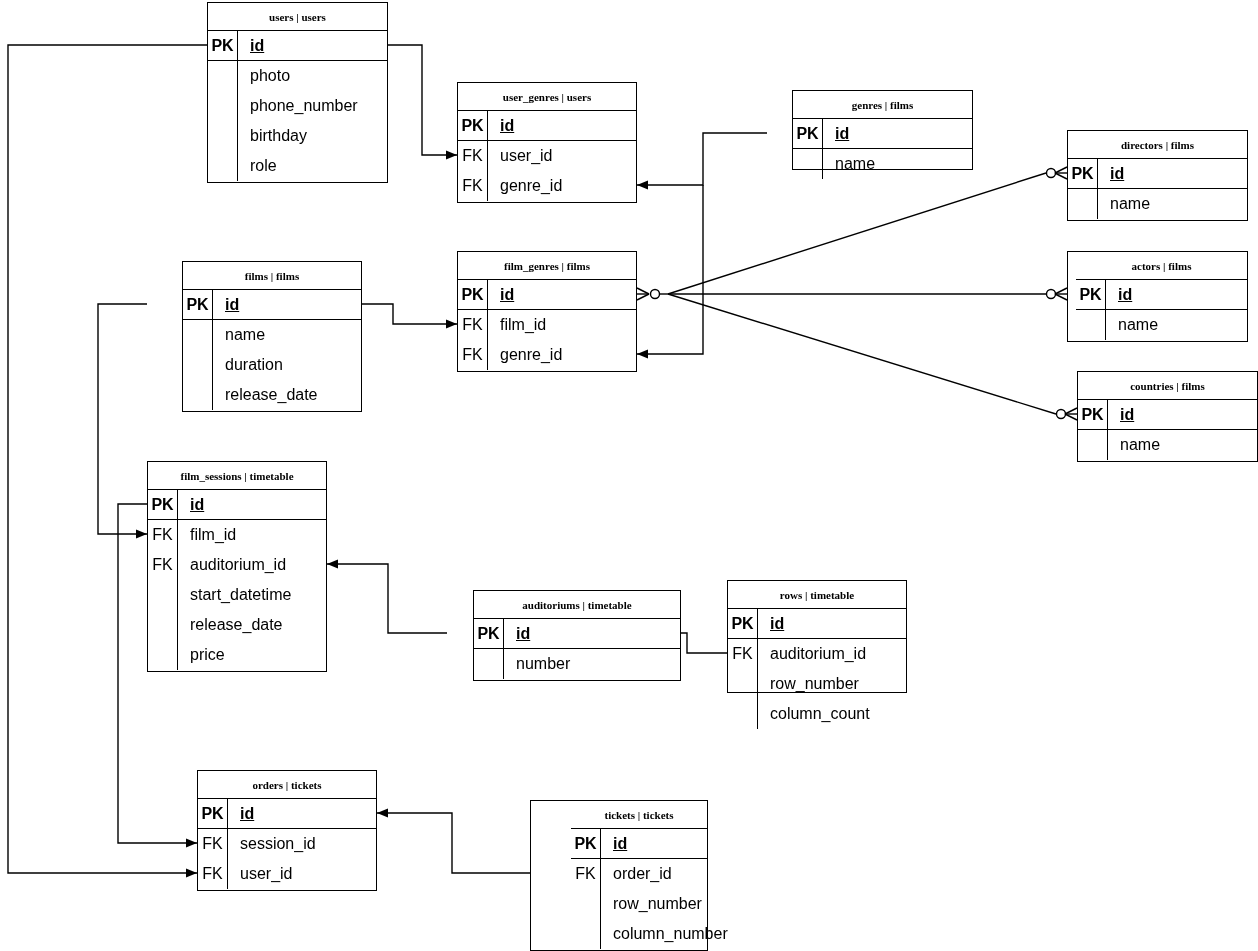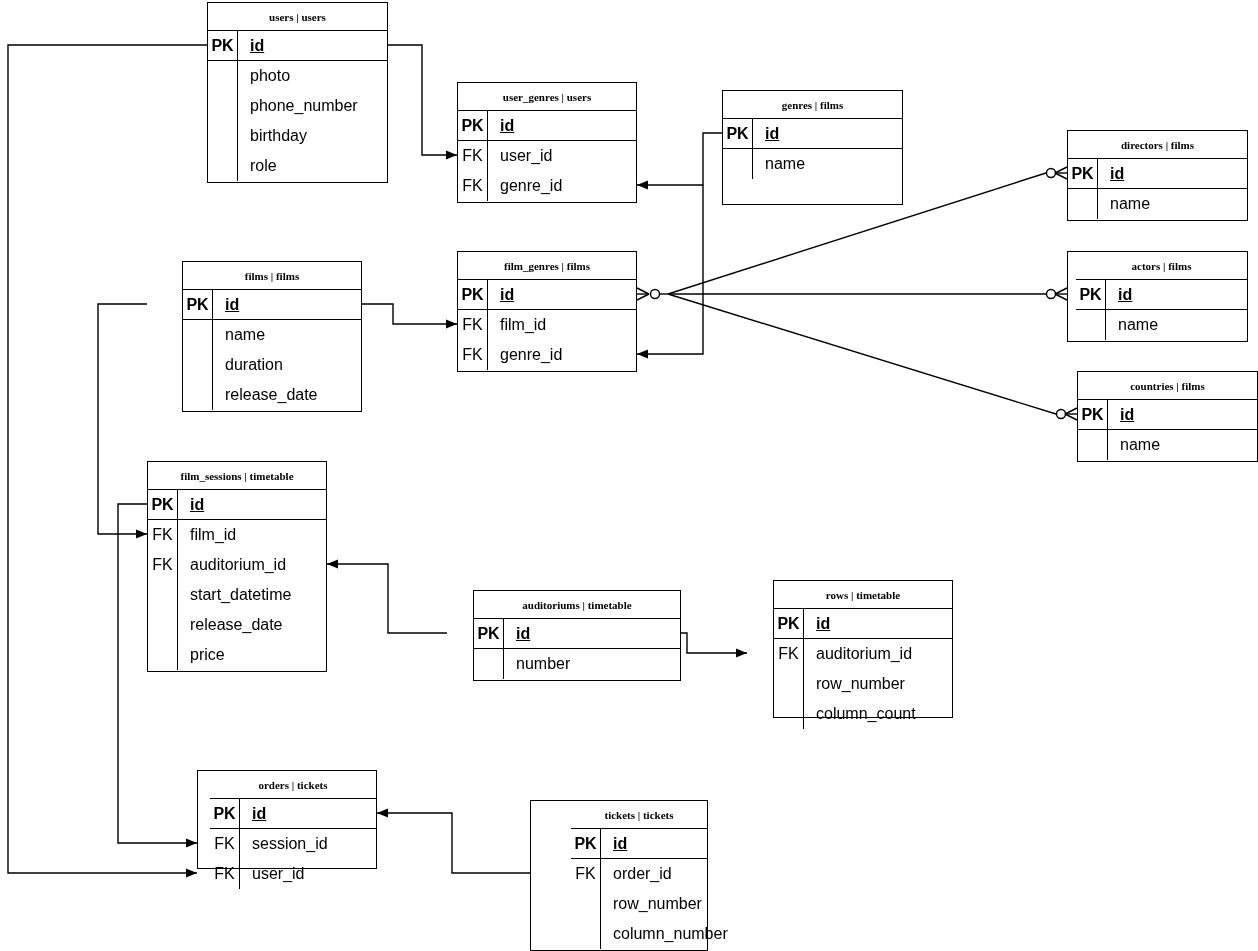--- a/index.html
+++ b/index.html
@@ -98,21 +98,21 @@
       </div>
       <div class="row">
         <span class="key">FK</span>
         <span class="nm">user_id</span>
       </div>
       <div class="row">
         <span class="key">FK</span>
         <span class="nm">genre_id</span>
       </div>
     </div>
-    <div class="ent" style="left: 722px; top: 90px; width: 181px; height: 115px;">
+    <div class="ent" style="left: 792px; top: 90px; width: 181px; height: 80px;">
       <div class="hdr">genres | films</div>
       <div class="row sep">
         <span class="key pk">PK</span>
         <span class="nm pk">id</span>
       </div>
       <div class="row">
         <span class="key"></span>
         <span class="nm">name</span>
       </div>
     </div>
@@ -214,40 +214,40 @@
       <div class="hdr">auditoriums | timetable</div>
       <div class="row sep">
         <span class="key pk">PK</span>
         <span class="nm pk">id</span>
       </div>
       <div class="row">
         <span class="key"></span>
         <span class="nm">number</span>
       </div>
     </div>
-    <div class="ent" style="left: 773px; top: 580px; width: 180px; height: 138px;">
+    <div class="ent" style="left: 727px; top: 580px; width: 180px; height: 113px;">
       <div class="hdr">rows | timetable</div>
       <div class="row sep">
         <span class="key pk">PK</span>
         <span class="nm pk">id</span>
       </div>
       <div class="row">
         <span class="key">FK</span>
         <span class="nm">auditorium_id</span>
       </div>
       <div class="row">
         <span class="key"></span>
         <span class="nm">row_number</span>
       </div>
       <div class="row">
         <span class="key"></span>
         <span class="nm">column_count</span>
       </div>
     </div>
-    <div class="ent" style="left: 197px; top: 770px; width: 180px; height: 99px; padding-left: 12px;">
+    <div class="ent" style="left: 197px; top: 770px; width: 180px; height: 121px;">
       <div class="hdr">orders | tickets</div>
       <div class="row sep">
         <span class="key pk">PK</span>
         <span class="nm pk">id</span>
       </div>
       <div class="row">
         <span class="key">FK</span>
         <span class="nm">session_id</span>
       </div>
       <div class="row">

